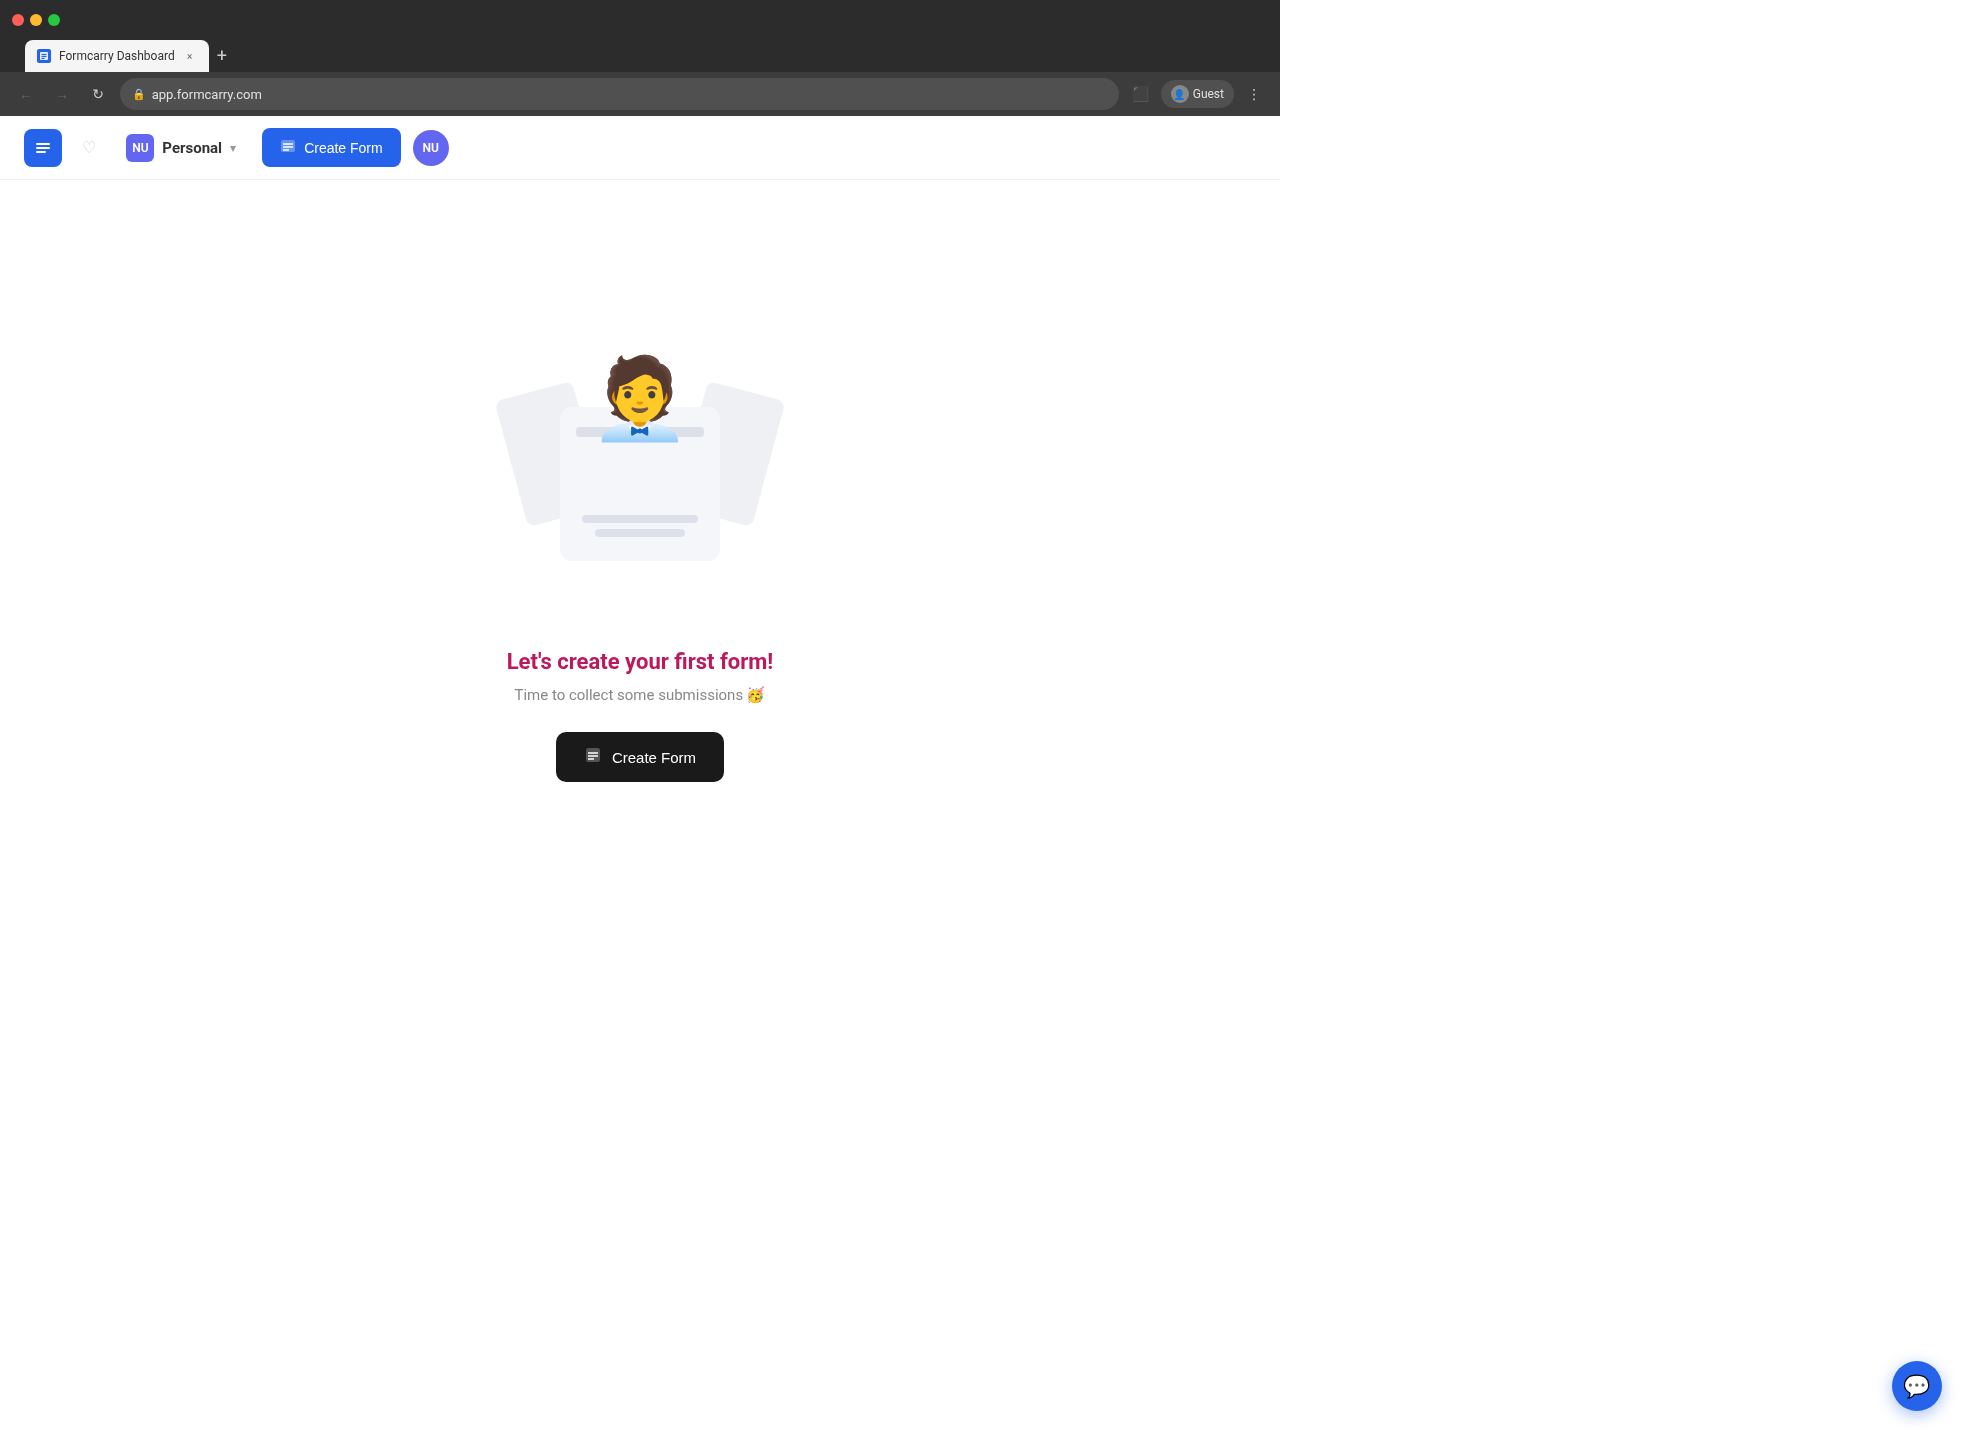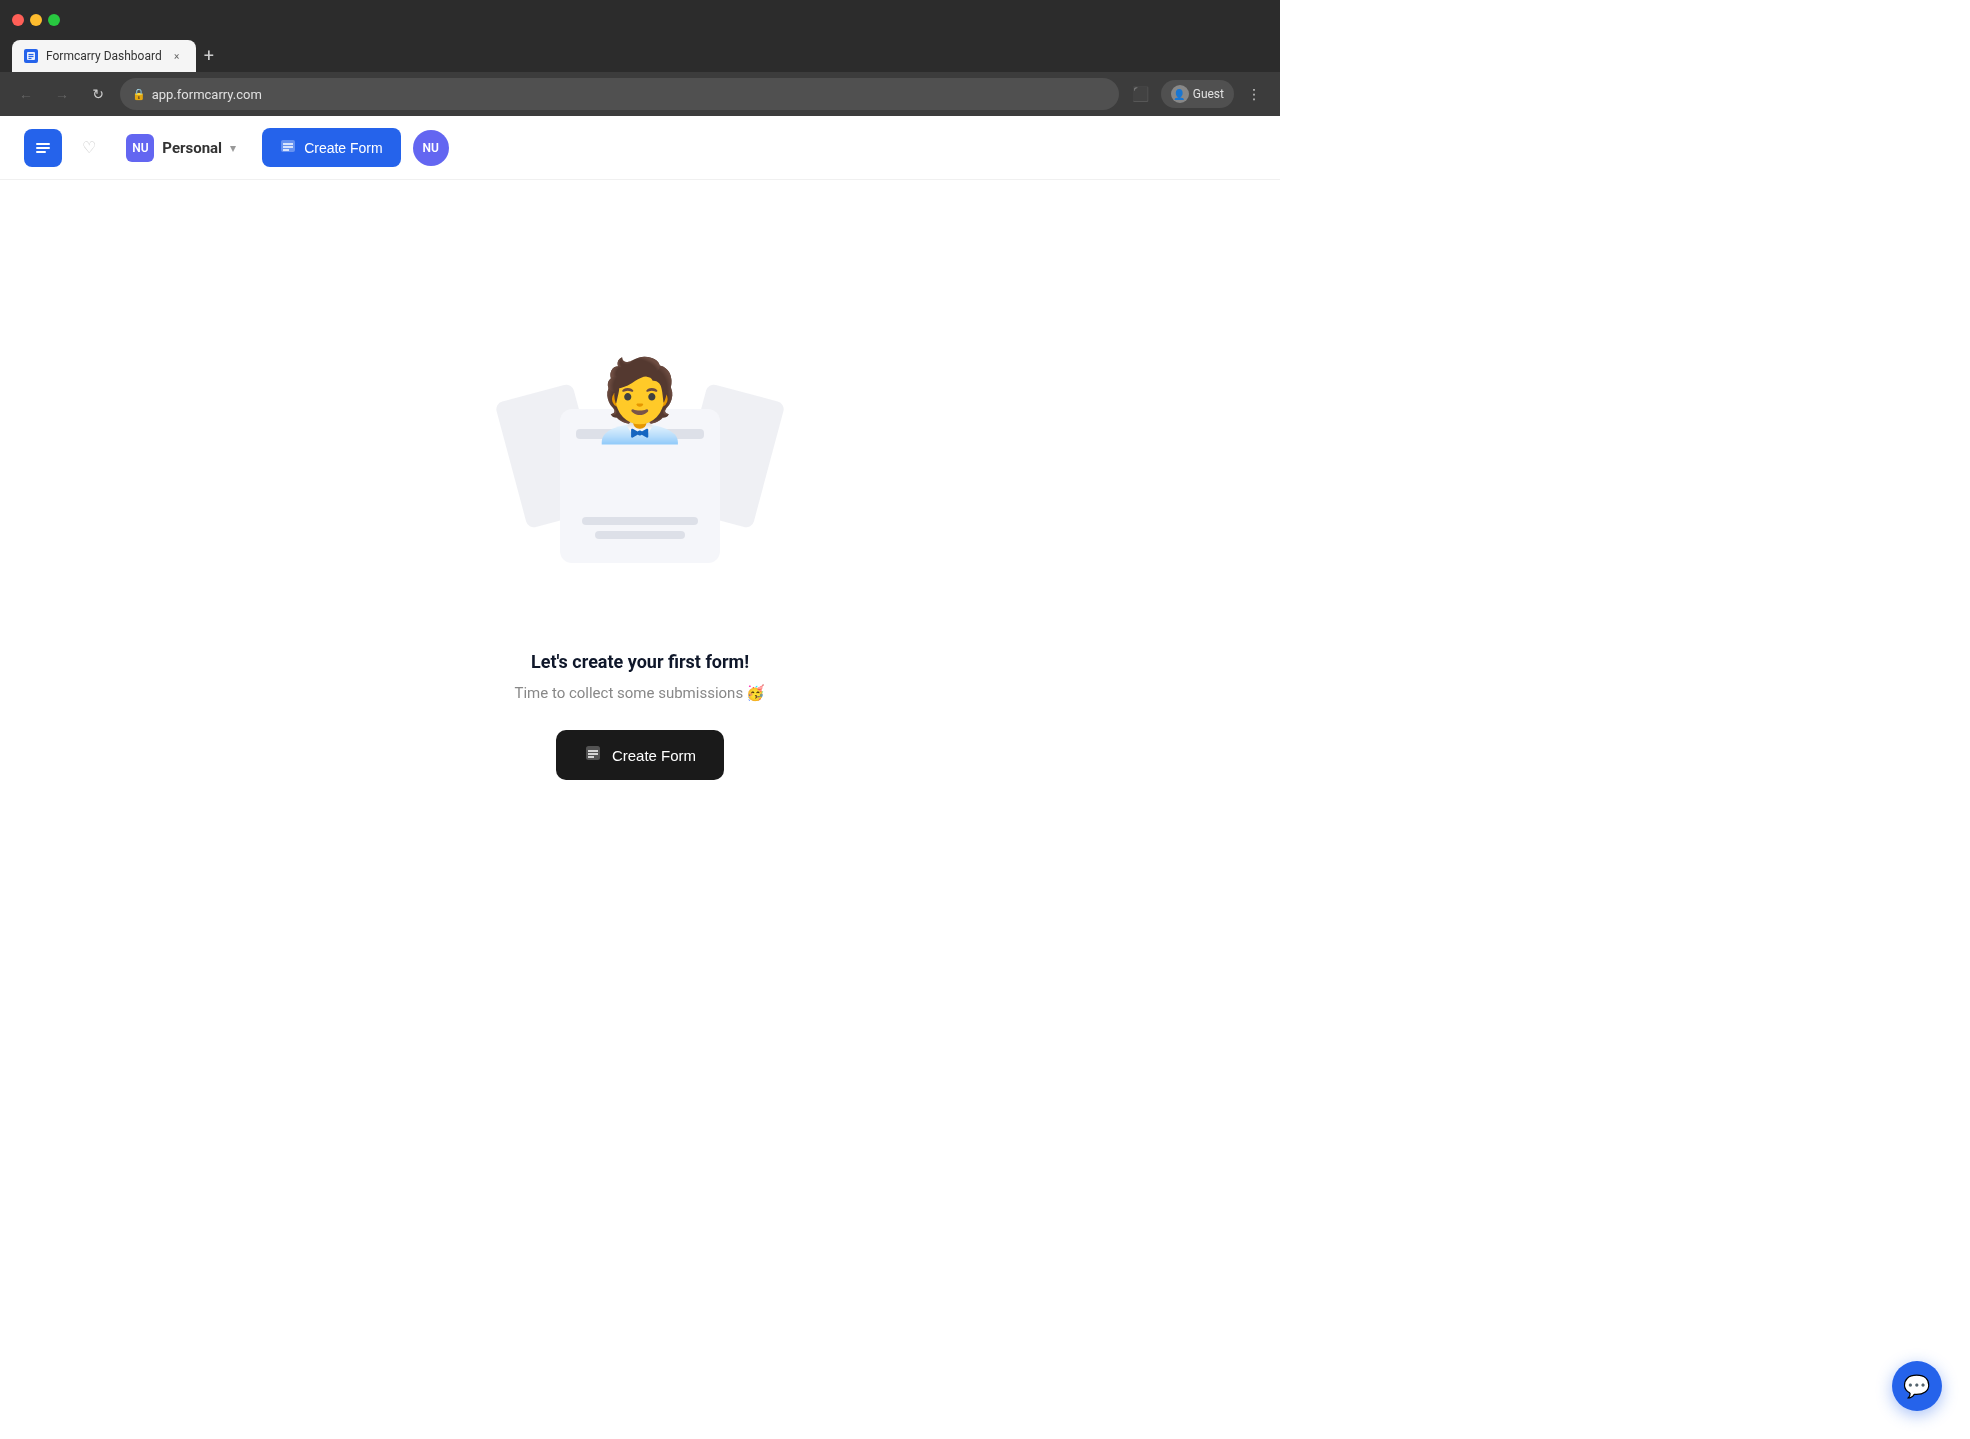--- a/index.html
+++ b/index.html
@@ -44,20 +44,21 @@
 
     .traffic-light.close { background: #ff5f57; }
     .traffic-light.minimize { background: #febc2e; }
     .traffic-light.maximize { background: #28c840; }
 
     .browser-tab-bar {
       display: flex;
       align-items: center;
       padding: 0 12px;
       gap: 0;
+      margin-left: 13px;
     }
 
     .browser-tab {
       display: flex;
       align-items: center;
       gap: 8px;
       background: #f5f5f5;
       border-radius: 8px 8px 0 0;
       padding: 6px 12px;
       min-width: 160px;
@@ -417,23 +418,23 @@
       line-height: 1;
     }
 
     
     .empty-state {
       text-align: center;
       max-width: 400px;
     }
 
     .empty-title {
-      font-size: 18px;
+      font-size: 22px;
       font-weight: 700;
-      color: #0f172a;
+      color: #be185d;
       margin-bottom: 12px;
     }
 
     .empty-subtitle {
       font-size: 15px;
       color: #888;
       margin-bottom: 28px;
     }
 
     .create-form-main-btn {

